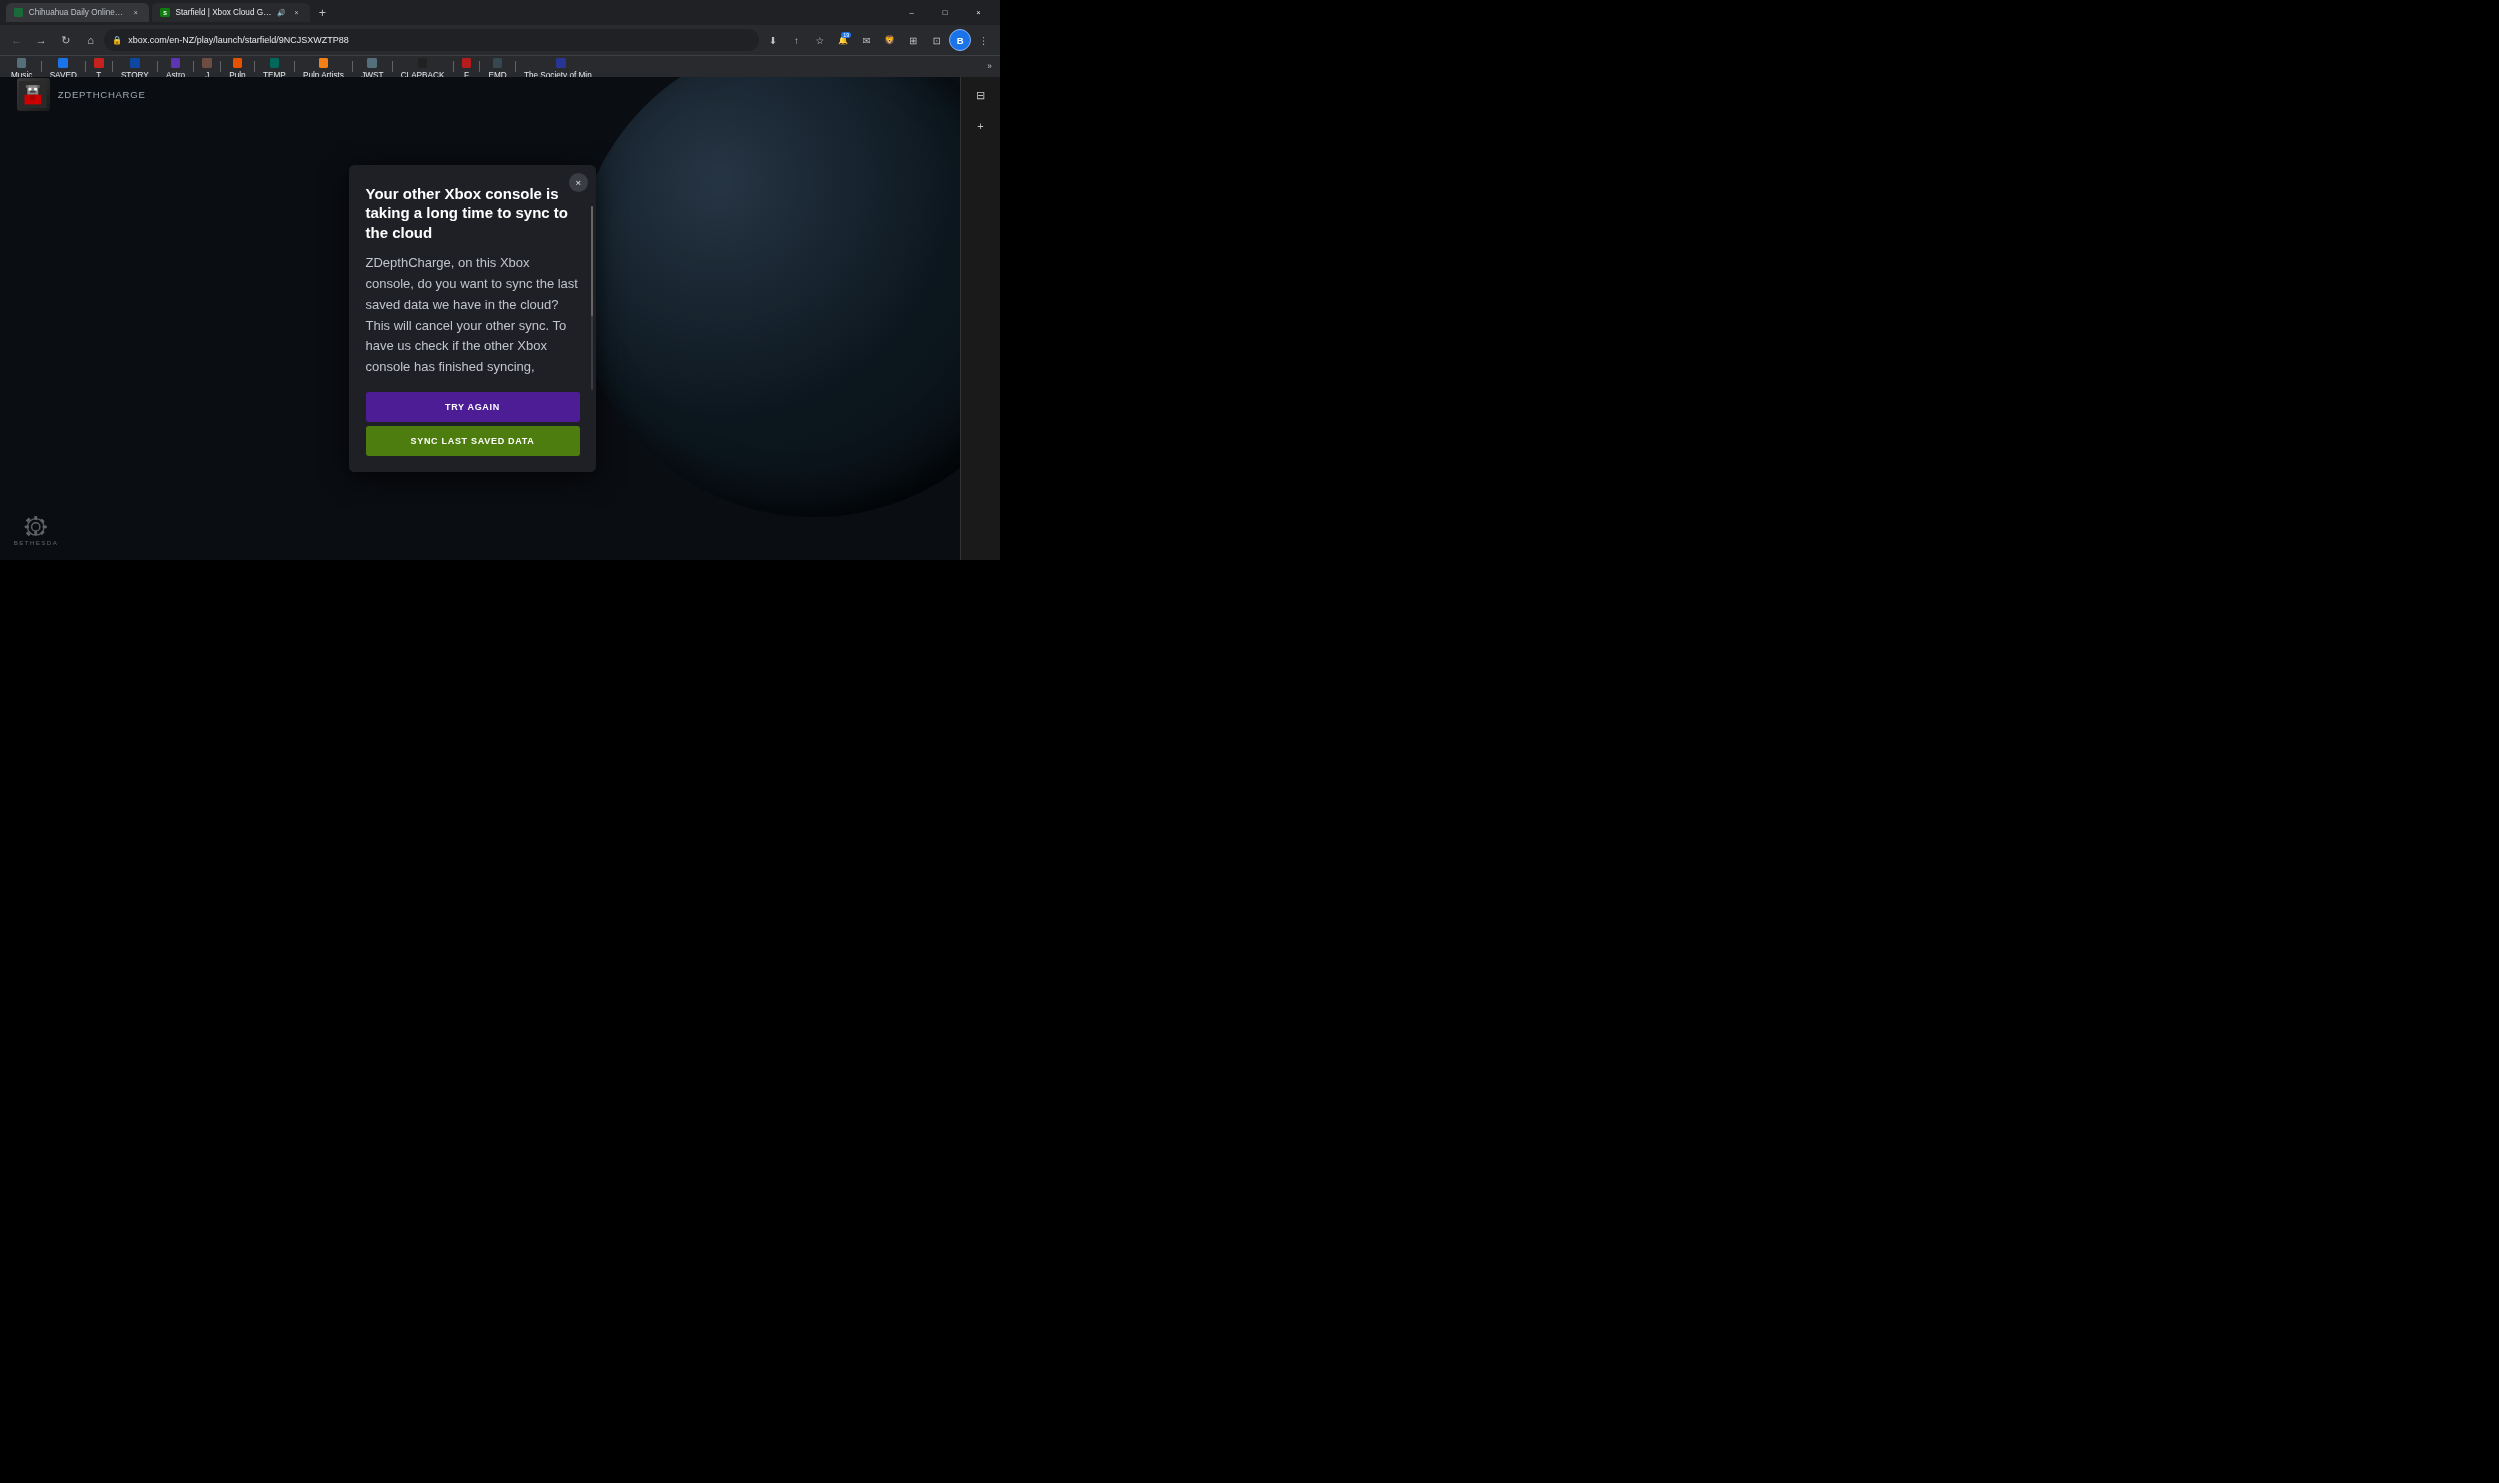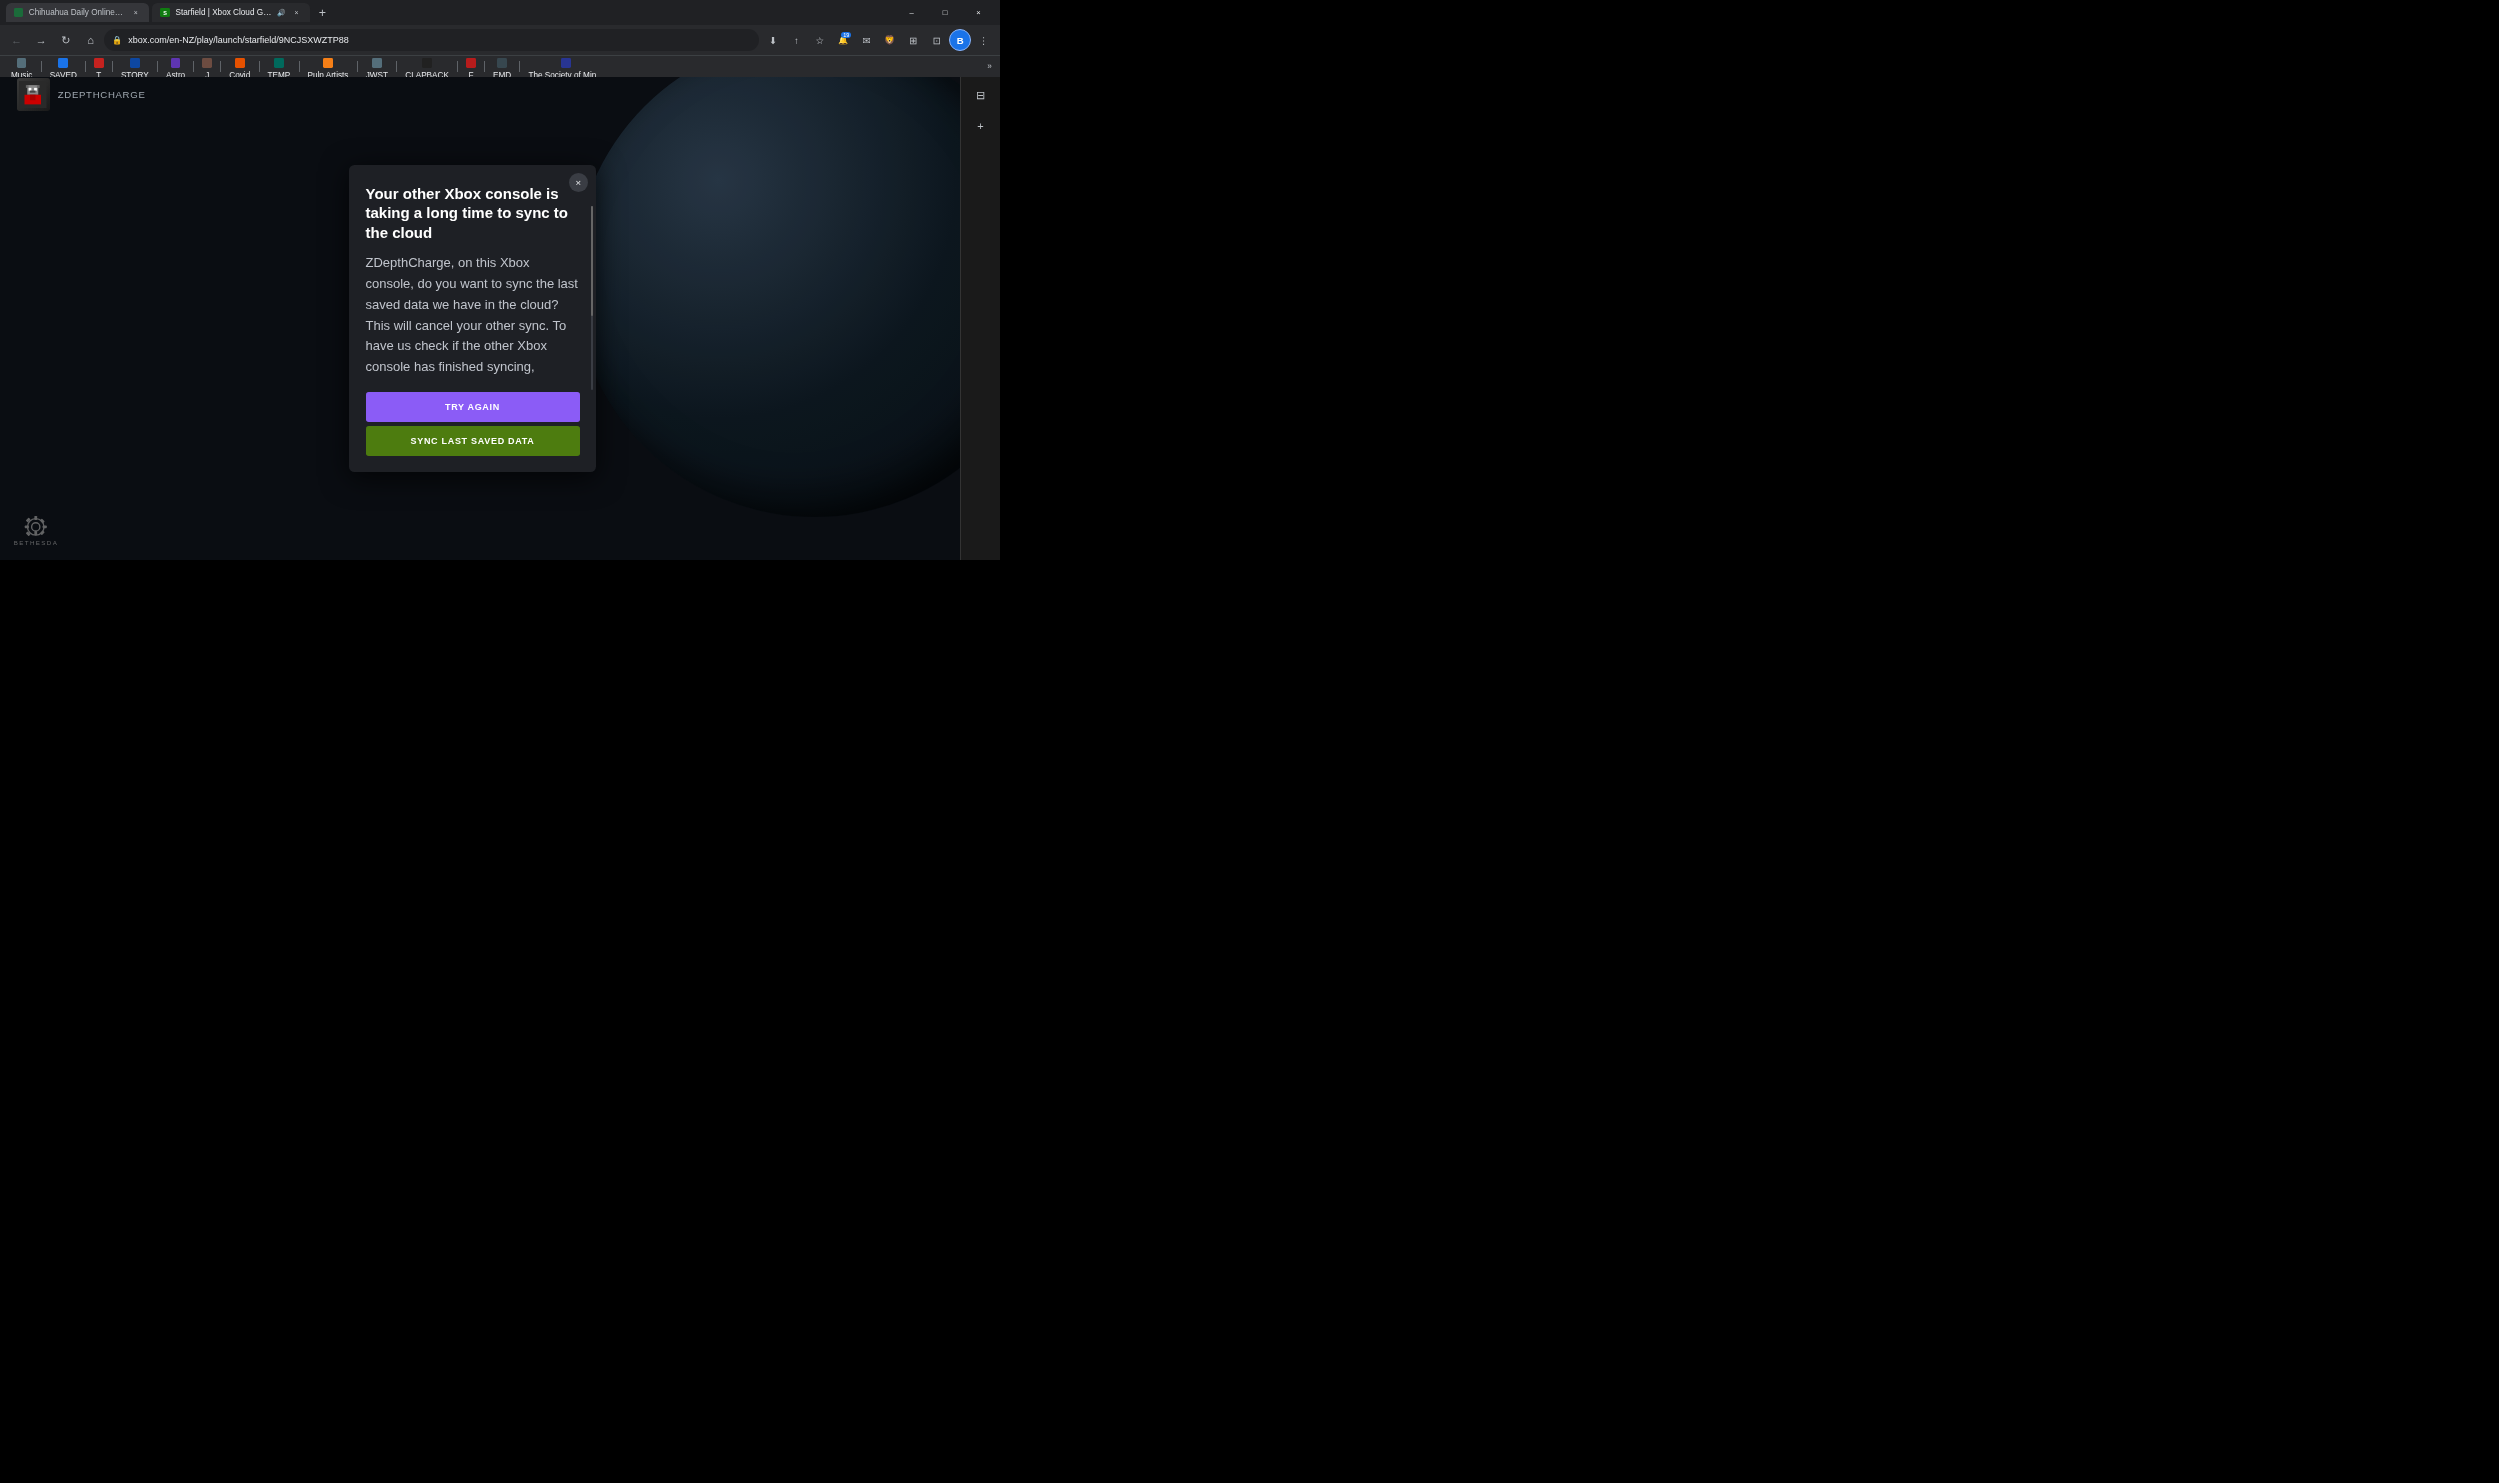--- a/index.html
+++ b/index.html
@@ -389,21 +389,21 @@
     }
     .modal-body {
       font-size: 13px;
       color: #c0c4cc;
       line-height: 1.6;
       margin-bottom: 13.7px;
     }
     .modal-btn-primary {
       width: 100%;
       height: 30px;
-      background: #8b5cf6;
+      background: #4c1d95;
       border: none;
       border-radius: 2.7px;
       color: #ffffff;
       font-size: 9px;
       font-weight: 700;
       letter-spacing: 0.7px;
       text-transform: uppercase;
       cursor: pointer;
       margin-bottom: 4px;
       display: flex;
@@ -544,21 +544,21 @@
       <span>Astro</span>
     </div>
     <div class="bookmark-divider"></div>
     <div class="bookmark-item">
       <div class="bookmark-icon bm-brown"></div>
       <span>J</span>
     </div>
     <div class="bookmark-divider"></div>
     <div class="bookmark-item">
       <div class="bookmark-icon bm-orange"></div>
-      <span>Covid</span>
+      <span>Pulp</span>
     </div>
     <div class="bookmark-divider"></div>
     <div class="bookmark-item">
       <div class="bookmark-icon bm-teal"></div>
       <span>TEMP</span>
     </div>
     <div class="bookmark-divider"></div>
     <div class="bookmark-item">
       <div class="bookmark-icon bm-yellow"></div>
       <span>Pulp Artists</span>

